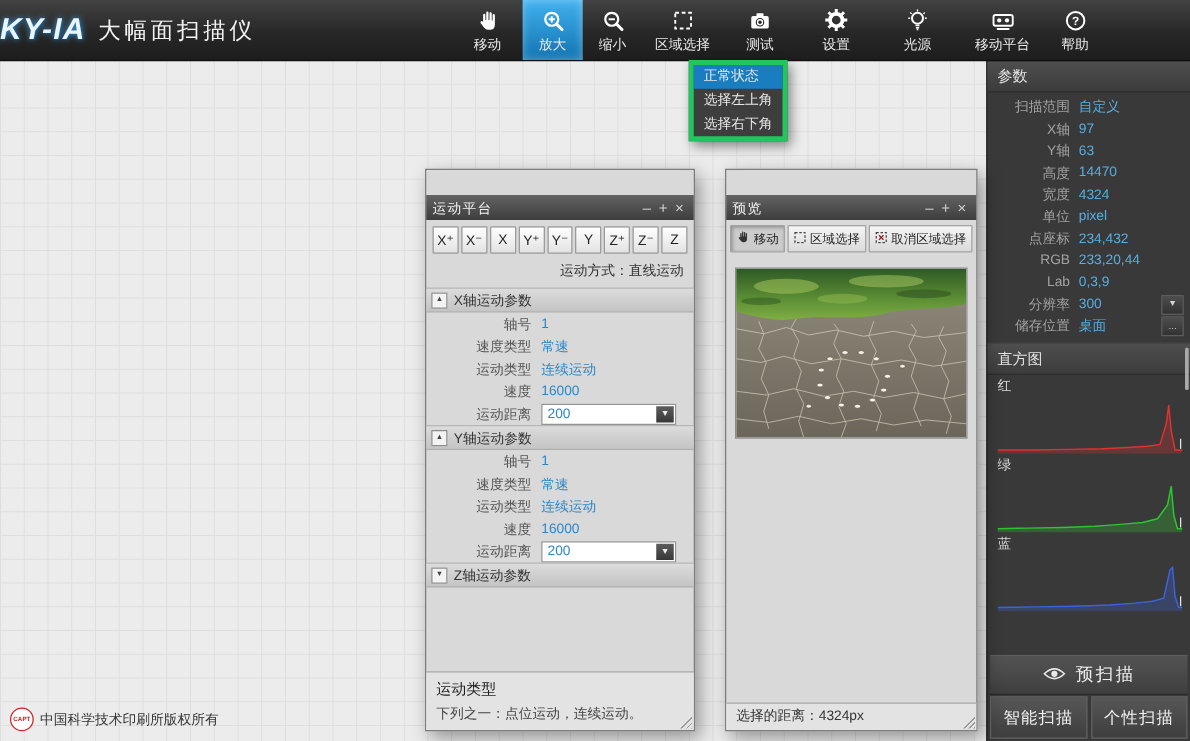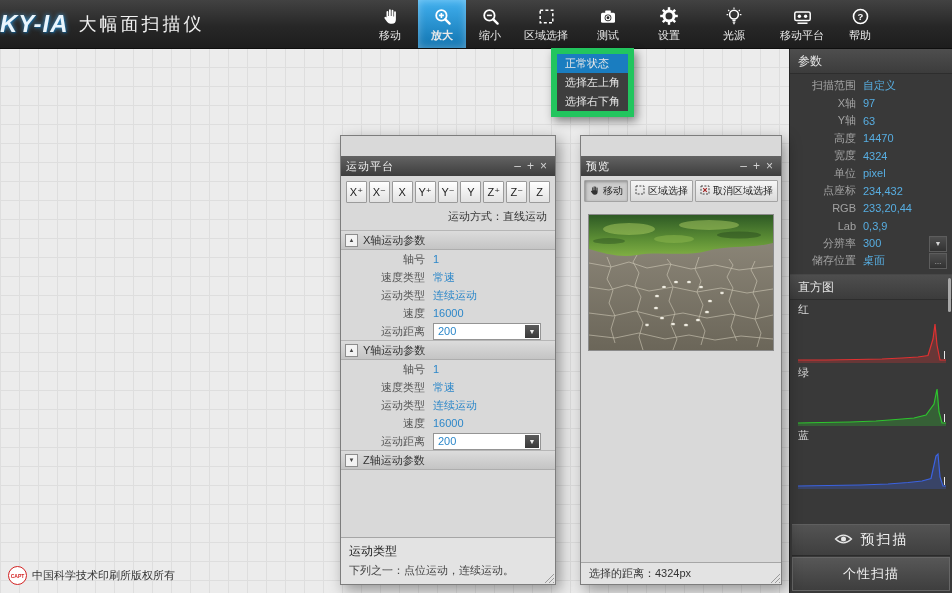--- a/index.html
+++ b/index.html
@@ -10,26 +10,26 @@
   .topbar{position:absolute;left:0;top:0;right:0;height:48px;z-index:7;
     background:linear-gradient(#424242,#272727 55%,#1d1d1d);border-bottom:1px solid #0e0e0e;
     display:flex;align-items:center;}
   .logo{font-size:24px;font-weight:bold;font-style:italic;letter-spacing:1px;
     color:#e9f5fd;text-shadow:0 0 5px #3ea2e4,1px 1px 1px #0a3a5a;text-align:right;}
   .app-title{color:#f2f2f2;font-size:18px;margin-left:10px;letter-spacing:3px;}
   .tools{position:absolute;left:362px;top:0;height:48px;display:flex;}
   .tool{height:48px;display:flex;flex-direction:column;align-items:center;justify-content:center;cursor:pointer;}
   .tool .ticon{height:21px;display:flex;align-items:flex-end;justify-content:center;}
   .tool .tlabel{color:#e9e9e9;font-size:11px;margin-top:2px;white-space:nowrap;}
-  .tool.active{background:linear-gradient(#41b0ef,#1174b0);box-shadow:inset 0 0 8px rgba(255,255,255,.35);font-weight:bold;}
+  .tool.active{background:linear-gradient(#41b0ef,#1174b0);box-shadow:inset 0 0 8px rgba(255,255,255,.35);}
   .w56{width:56px}.w48{width:48px}.w64{width:64px}.w60{width:60px}.w62{width:62px}.w68{width:68px}
 
   
   .dropdown{position:absolute;left:551px;top:48px;width:71px;z-index:9;background:#3e3e3e;
-    border:6px solid #22c55e;box-shadow:3px 4px 9px rgba(0,0,0,.45);}
+    border:4px solid #22c55e;box-shadow:3px 4px 9px rgba(0,0,0,.45);}
   .menu-item{height:19px;line-height:19px;padding-left:8px;font-size:11px;color:#e8e8e8;cursor:pointer;white-space:nowrap;}
   .menu-item.selected{background:#1a7dc0;}
 
   
   .canvas{position:absolute;left:0;top:48px;width:790px;height:545px;background-color:#ececec;
     background-image:linear-gradient(#dedede 1px,transparent 1px),linear-gradient(90deg,#dedede 1px,transparent 1px);
     background-size:19px 19px;}
   .copyright{position:absolute;left:8px;bottom:8px;display:flex;align-items:center;gap:5px;}
   .capt-logo{width:17px;height:17px;border:1.5px solid #d32222;border-radius:50%;color:#d32222;
     font-size:5px;font-weight:bold;display:flex;align-items:center;justify-content:center;background:#fff;}
@@ -312,20 +312,21 @@
     <div class="prescan">
       <span>
         <svg width="19" height="12" viewBox="0 0 19 12">
             <path d="M1.5 6 Q9.5 -1.8 17.5 6 Q9.5 13.8 1.5 6 Z" fill="none" stroke="#e8e8e8" stroke-width="1.3"></path>
             <circle cx="9.5" cy="6" r="2.5" fill="#e8e8e8"></circle>
           </svg>
       </span>
       <span>预扫描</span>
     </div>
     <div class="scan-buttons">
+      <div class="scan-btn">智能扫描</div>
       <div class="scan-btn">个性扫描</div>
     </div>
   </aside>
 
   <section class="panel motion-panel">
     <div class="panel-titlebar">
       <span class="panel-title">运动平台</span>
       <span class="win-btn">–</span>
       <span class="win-btn">+</span>
       <span class="win-btn">×</span>

